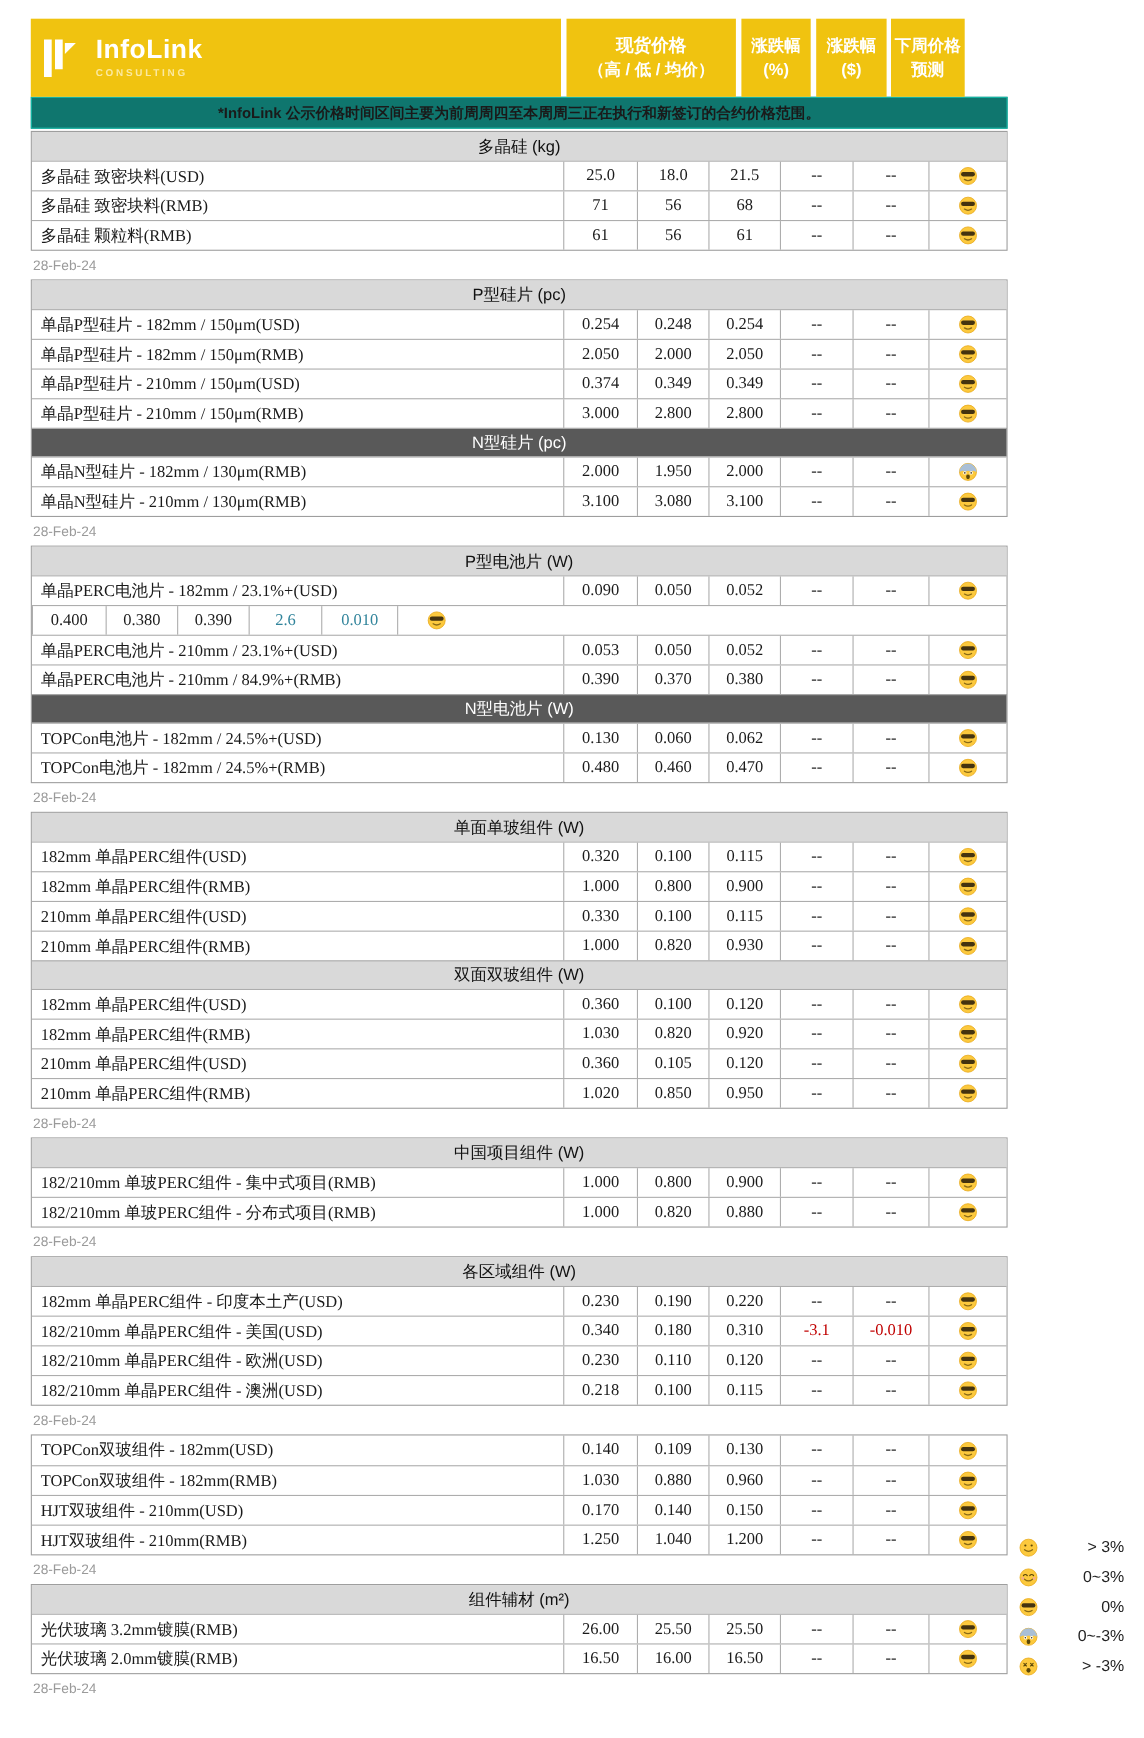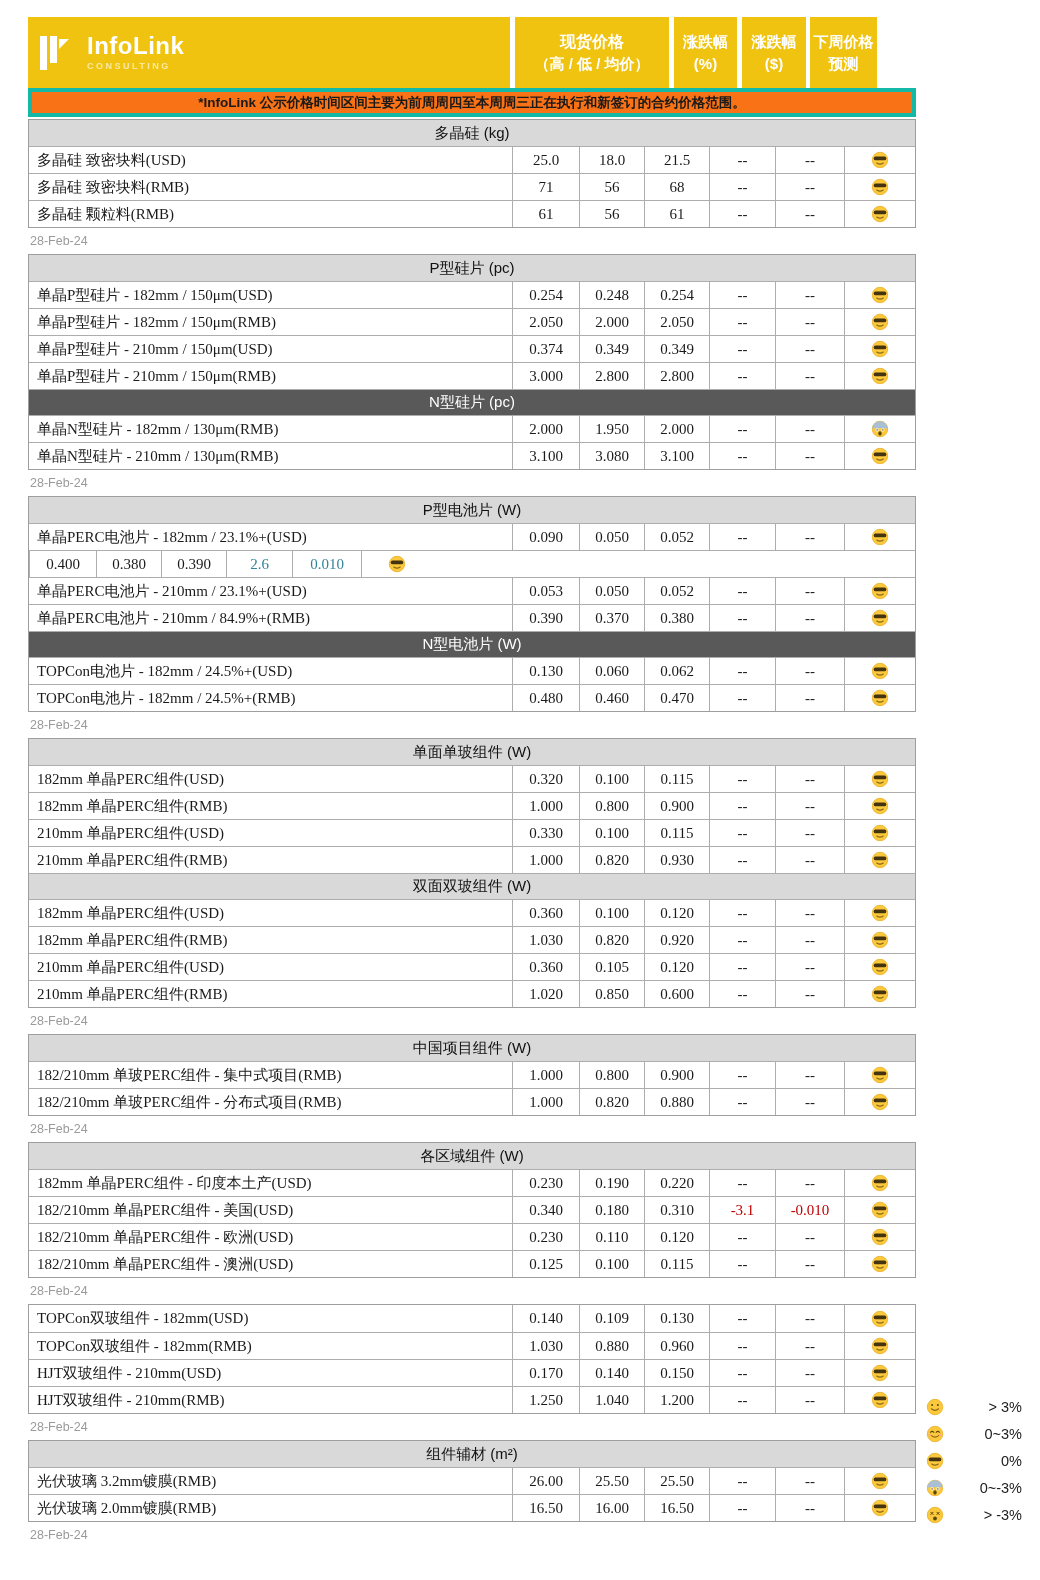--- a/index.html
+++ b/index.html
@@ -16,21 +16,21 @@
   .hc-usd{width:64px;margin-right:4px;font-size:15px;}
   .hc-fc{width:67px;font-size:15px;}
   .hsub{font-size:15px;}
 
   .logo{display:flex;align-items:center;gap:10px;padding-left:5px;}
   .logo-text{display:flex;flex-direction:column;align-items:flex-start;}
   .logo-title{font-size:24px;font-weight:bold;color:#fff;letter-spacing:0.5px;line-height:1;}
   .logo-sub{font-size:9px;color:#fbe9a0;letter-spacing:2.5px;margin-top:4px;line-height:1;}
 
   
-  .note{box-sizing:border-box;border:4px solid #14b8a6;height:29px;display:flex;align-items:center;justify-content:center;font-weight:bold;font-size:13.5px;background:#f97316;}
+  .note{box-sizing:border-box;border:1px solid #14b8a6;height:29px;display:flex;align-items:center;justify-content:center;font-weight:bold;font-size:13.5px;background:#0f766e;}
 
   
   .tbl{box-sizing:border-box;width:888px;border:1px solid #9e9e9e;margin-top:2px;background:#fff;}
   .sec{height:26px;display:flex;align-items:center;justify-content:center;font-weight:normal;font-size:15px;box-sizing:border-box;}
   .sec.light{background:#D9D9D9;color:#111;}
   .sec.dark{background:#595959;color:#fff;}
   .r{display:flex;height:27px;box-sizing:border-box;font-family:Liberation Serif, serif;}
   .sec + .r, .r + .r, .r + .sec, .sec + .sec{border-top:1px solid #ADADAD;}
   .c{box-sizing:border-box;display:flex;align-items:center;justify-content:center;font-size:15px;border-left:1px solid #ADADAD;white-space:nowrap;}
   .c-label{width:483px;border-left:none;justify-content:flex-start;padding-left:8px;}
@@ -499,21 +499,21 @@
                   <rect x="3" y="6" width="14" height="4.4" rx="2.1" fill="#44330f"></rect>
                   <path d="M6.4 13.4 q3.6 2.5 7.2 0" stroke="#8a6a15" stroke-width="1.3" fill="none" stroke-linecap="round"></path>
                 </svg>
               </span>
             </div>
           </div>
           <div class="r">
             <div class="c c-label">210mm 单晶PERC组件(RMB)</div>
             <div class="c c-high">1.020</div>
             <div class="c c-low">0.850</div>
-            <div class="c c-avg">0.600</div>
+            <div class="c c-avg">0.950</div>
             <div class="c c-pct">--</div>
             <div class="c c-usd">--</div>
             <div class="c c-fc">
               <span class="emo">
                 <svg width="18" height="18" viewBox="0 0 20 20">
                   <circle cx="10" cy="10" r="8.6" fill="#FCC93D" stroke="#E8A918" stroke-width="0.8"></circle>
                   <rect x="3" y="6" width="14" height="4.4" rx="2.1" fill="#44330f"></rect>
                   <path d="M6.4 13.4 q3.6 2.5 7.2 0" stroke="#8a6a15" stroke-width="1.3" fill="none" stroke-linecap="round"></path>
                 </svg>
               </span>
@@ -611,21 +611,21 @@
                 <svg width="18" height="18" viewBox="0 0 20 20">
                   <circle cx="10" cy="10" r="8.6" fill="#FCC93D" stroke="#E8A918" stroke-width="0.8"></circle>
                   <rect x="3" y="6" width="14" height="4.4" rx="2.1" fill="#44330f"></rect>
                   <path d="M6.4 13.4 q3.6 2.5 7.2 0" stroke="#8a6a15" stroke-width="1.3" fill="none" stroke-linecap="round"></path>
                 </svg>
               </span>
             </div>
           </div>
           <div class="r">
             <div class="c c-label">182/210mm 单晶PERC组件 - 澳洲(USD)</div>
-            <div class="c c-high">0.125</div>
+            <div class="c c-high">0.218</div>
             <div class="c c-low">0.100</div>
             <div class="c c-avg">0.115</div>
             <div class="c c-pct">--</div>
             <div class="c c-usd">--</div>
             <div class="c c-fc">
               <span class="emo">
                 <svg width="18" height="18" viewBox="0 0 20 20">
                   <circle cx="10" cy="10" r="8.6" fill="#FCC93D" stroke="#E8A918" stroke-width="0.8"></circle>
                   <rect x="3" y="6" width="14" height="4.4" rx="2.1" fill="#44330f"></rect>
                   <path d="M6.4 13.4 q3.6 2.5 7.2 0" stroke="#8a6a15" stroke-width="1.3" fill="none" stroke-linecap="round"></path>

